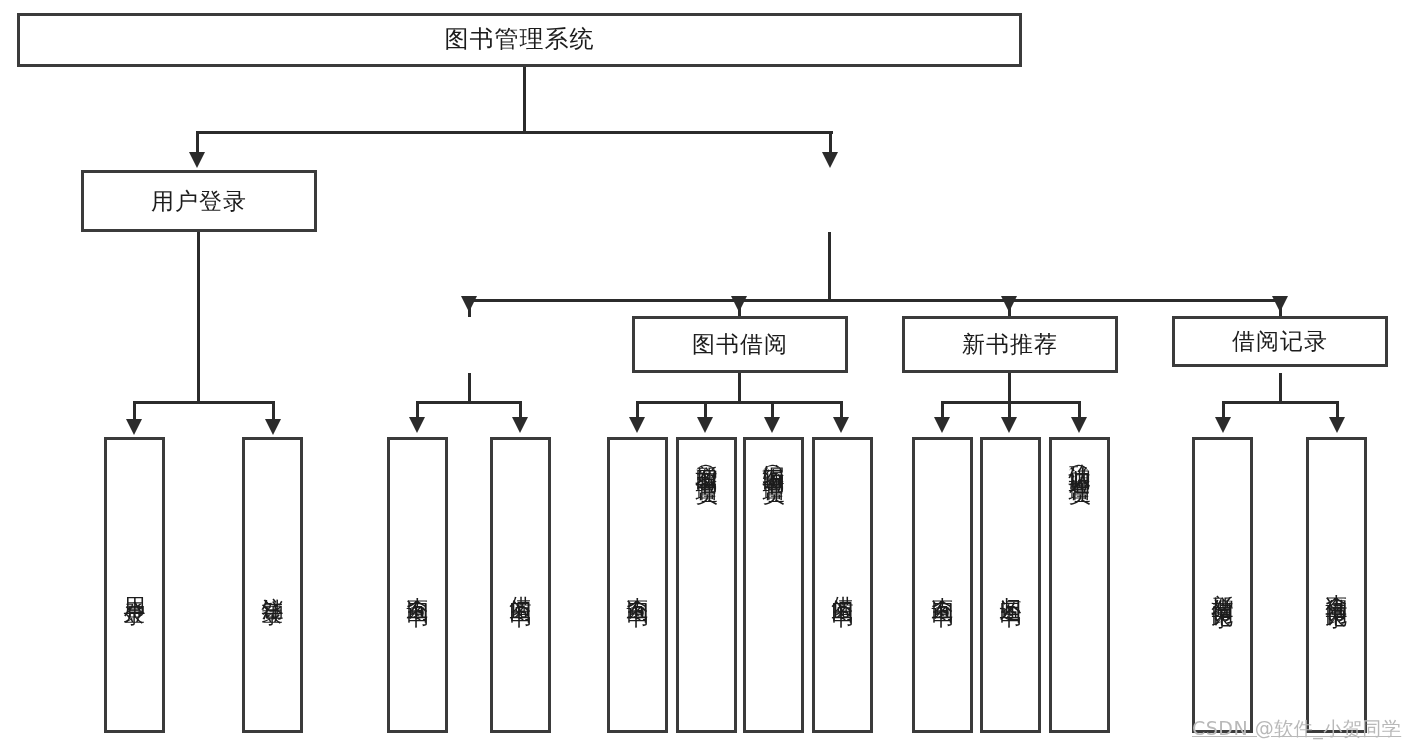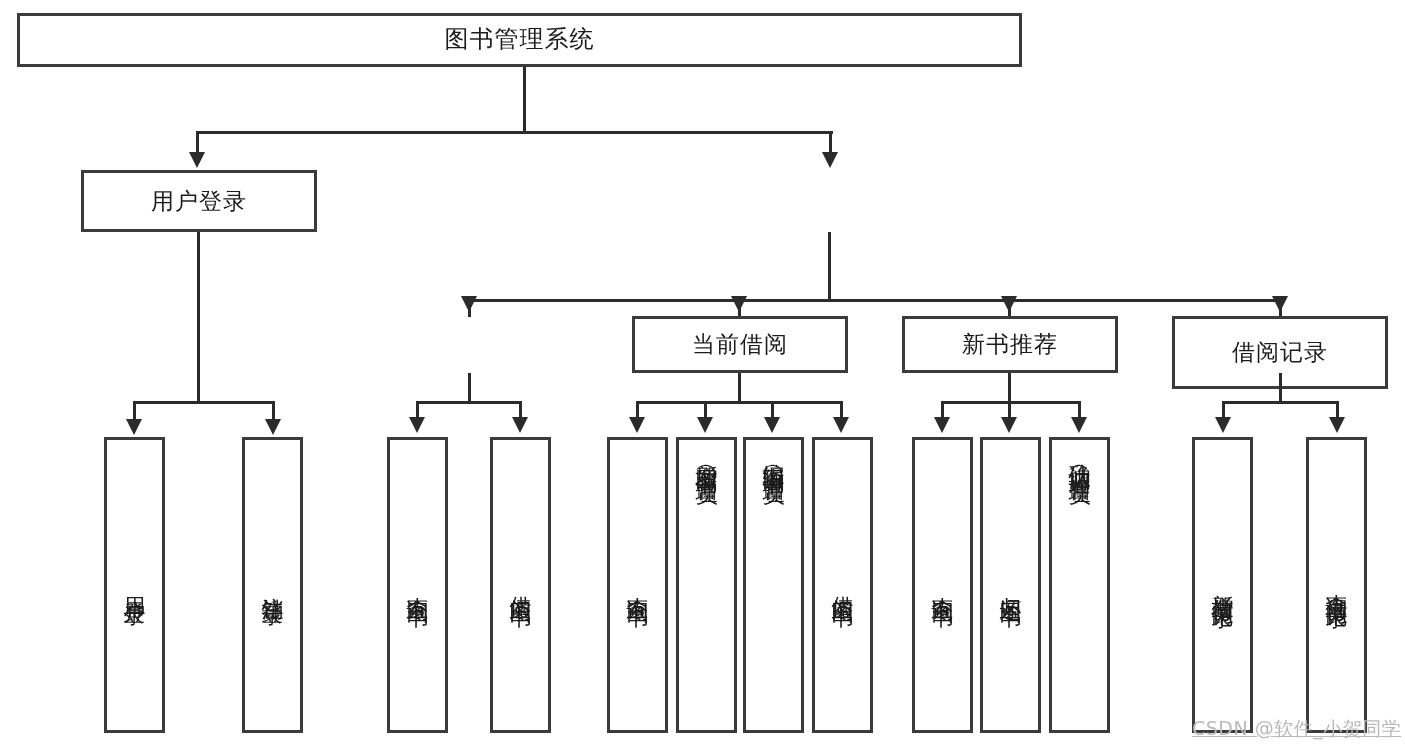--- a/index.html
+++ b/index.html
@@ -125,26 +125,26 @@
   <div class="line vline" style="left:738px; top:299px; width:3px; height:18px;"></div>
   <div class="arrow" style="left:731px; top:296px;"></div>
 
   <div class="line vline" style="left:1008px; top:299px; width:3px; height:18px;"></div>
   <div class="arrow" style="left:1001px; top:296px;"></div>
 
   <div class="line vline" style="left:1279px; top:299px; width:3px; height:18px;"></div>
   <div class="arrow" style="left:1272px; top:296px;"></div>
 
   <div class="node lvl3" style="left:632px; top:316px; width:216px; height:57px;">
-    <span class="label">当前借阅</span>
+    <span class="label">图书借阅</span>
   </div>
   <div class="node lvl3" style="left:902px; top:316px; width:216px; height:57px;">
     <span class="label">新书推荐</span>
   </div>
-  <div class="node lvl3" style="left:1172px; top:316px; width:216px; height:73px;">
+  <div class="node lvl3" style="left:1172px; top:316px; width:216px; height:51px;">
     <span class="label">借阅记录</span>
   </div>
 
   <div class="line vline" style="left:468px; top:373px; width:3px; height:31px;"></div>
   <div class="line hline" style="left:416px; top:401px; width:106px; height:3px;"></div>
   <div class="line vline" style="left:416px; top:401px; width:3px; height:18px;"></div>
   <div class="arrow" style="left:409px; top:417px;"></div>
   <div class="line vline" style="left:519px; top:401px; width:3px; height:18px;"></div>
   <div class="arrow" style="left:512px; top:417px;"></div>
 

